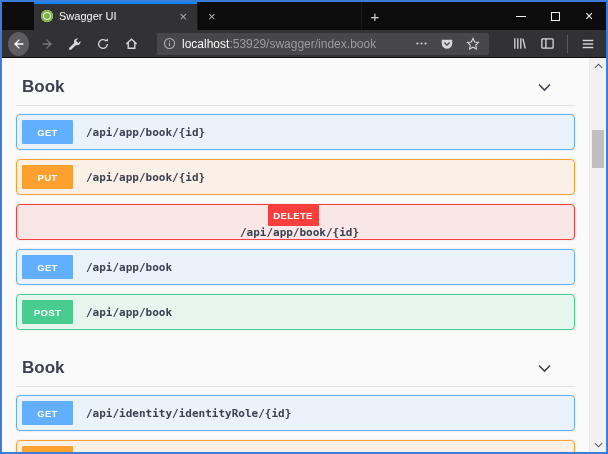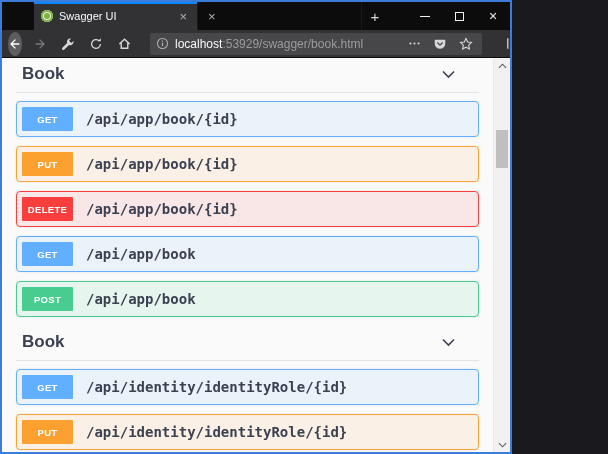--- a/index.html
+++ b/index.html
@@ -1,20 +1,20 @@
 <!DOCTYPE html>
 <html style="--window-border: #3c7dd9; --titlebar-bg: #0c0c0d; --navbar-bg: #323234; --urlbar-bg: #474749; --tab-stripe: #0a84ff; --heading-text: #3b4151; --page-bg: #fafafa;"><head>
 <meta charset="utf-8">
 <style>
   html,body{margin:0;padding:0;background:#1a1a1e;}
   *{box-sizing:border-box;}
   body{font-family:"Liberation Sans",sans-serif;}
 
   .window{
-    width:512px;height:454px;
+    width:608px;height:454px;
     border:2px solid var(--window-border,#3c7dd9);
     background:#fafafa;
     position:relative;overflow:hidden;
   }
 
   
   .titlebar{height:28px;background:var(--titlebar-bg,#0c0c0d);display:flex;align-items:stretch;}
   .tab-lead{width:32px;}
   .tab{
     width:164px;display:flex;align-items:center;gap:6px;
@@ -51,36 +51,36 @@
   .url-text{flex:1;font-size:12px;white-space:nowrap;overflow:hidden;}
   .url-host{color:#f9f9fa;}
   .url-rest{color:#9c9ca0;}
   .urlbar .nav-icon{width:20px;height:20px;}
   .toolbar-right{display:flex;align-items:center;gap:4px;margin-left:14px;}
   .toolbar-sep{width:1px;height:18px;background:#5a5a5e;margin:0 4px;}
 
   
   .content{position:absolute;top:56px;left:0;right:0;bottom:0;background:#fafafa;overflow:hidden;}
   .page{position:absolute;top:0;left:0;right:17px;bottom:0;overflow:hidden;padding:0 12px 0 12px;}
-  .sec{}
+  .sec{padding-top:13px;}
   .sec-head{display:flex;align-items:center;justify-content:space-between;padding:6px 24px 6px 8px;cursor:pointer;}
   .sec-title{font-size:17px;font-weight:bold;color:#3b4151;}
   .chev{display:flex;align-items:center;}
   .sec-divider{height:1px;background:#e3e3e3;margin:2px 2px 8px 2px;}
   .op{
     height:36px;margin:0 2px 9px 2px;border:1px solid;border-radius:4px;
     display:flex;align-items:center;padding:0 10px 0 5px;cursor:pointer;
     box-shadow:0 0 2px rgba(0,0,0,.12);
   }
   .badge{
     min-width:51px;height:24px;border-radius:1px;color:#fff;
     font-size:9.5px;font-weight:bold;display:flex;align-items:center;justify-content:center;
     padding:0 4px;letter-spacing:.3px;
   }
-  .path{margin-left:13px;font-family:"DejaVu Sans Mono",monospace;font-size:14px;font-weight:bold;color:#3b4151;}
+  .path{margin-left:13px;font-family:"DejaVu Sans Mono",monospace;font-size:11px;font-weight:bold;color:#3b4151;}
 
   
   .scrollbar{position:absolute;top:0;right:0;width:17px;height:100%;background:#f1f1f1;border-left:1px solid #e9e9e9;}
   .sb-arrow{height:15px;display:flex;align-items:center;justify-content:center;}
   .sb-arrow.down{position:absolute;bottom:0;left:0;right:0;}
   .sb-thumb{position:absolute;left:2px;right:2px;top:72px;height:38px;background:#bfbfbf;}
 </style>
 </head>
 <body>
 
@@ -142,21 +142,21 @@
           <path d="M2.5 8.5L8 3.5l5.5 5M4.5 7.5V13h7V7.5" fill="none" stroke="#d7d7db" stroke-width="1.5"></path>
         </svg>
     </div>
 
     <div class="urlbar">
       <svg width="13" height="13" viewBox="0 0 16 16">
           <circle cx="8" cy="8" r="6.2" fill="none" stroke="#b1b1b3" stroke-width="1.3"></circle>
           <rect x="7.3" y="7" width="1.4" height="4.2" fill="#b1b1b3"></rect>
           <rect x="7.3" y="4.4" width="1.4" height="1.4" fill="#b1b1b3"></rect>
         </svg>
-      <span class="url-text"><span class="url-host">localhost</span><span class="url-rest">:53929/swagger/book.html</span></span>
+      <span class="url-text"><span class="url-host">localhost</span><span class="url-rest">:53929/swagger/index.book</span></span>
       <span class="nav-icon">
         <svg width="13" height="13" viewBox="0 0 16 16">
             <circle cx="3" cy="8" r="1.3" fill="#d7d7db"></circle>
             <circle cx="8" cy="8" r="1.3" fill="#d7d7db"></circle>
             <circle cx="13" cy="8" r="1.3" fill="#d7d7db"></circle>
           </svg>
       </span>
       <span class="nav-icon">
         <svg width="14" height="14" viewBox="0 0 16 16">
             <path d="M2 3h12v4.5a6 6 0 0 1-12 0z" fill="#d7d7db"></path>
@@ -213,21 +213,21 @@
           </div>
           <div class="sec-divider"></div>
           <div class="op" style="border-color: rgb(97, 175, 254); background: rgba(97, 175, 254, 0.1);">
             <span class="badge" style="background: rgb(97, 175, 254);">GET</span>
             <span class="path">/api/app/book/{id}</span>
           </div>
           <div class="op" style="border-color: rgb(252, 161, 48); background: rgba(252, 161, 48, 0.1);">
             <span class="badge" style="background: rgb(252, 161, 48);">PUT</span>
             <span class="path">/api/app/book/{id}</span>
           </div>
-          <div class="op" style="border-color: rgb(249, 62, 62); background: rgba(249, 62, 62, 0.1);">
+          <div class="op" style="border-color: rgb(249, 62, 62); background: rgba(249, 62, 62, 0.1); flex-direction: column;">
             <span class="badge" style="background: rgb(249, 62, 62);">DELETE</span>
             <span class="path">/api/app/book/{id}</span>
           </div>
           <div class="op" style="border-color: rgb(97, 175, 254); background: rgba(97, 175, 254, 0.1);">
             <span class="badge" style="background: rgb(97, 175, 254);">GET</span>
             <span class="path">/api/app/book</span>
           </div>
           <div class="op" style="border-color: rgb(73, 204, 144); background: rgba(73, 204, 144, 0.1);">
             <span class="badge" style="background: rgb(73, 204, 144);">POST</span>
             <span class="path">/api/app/book</span>

